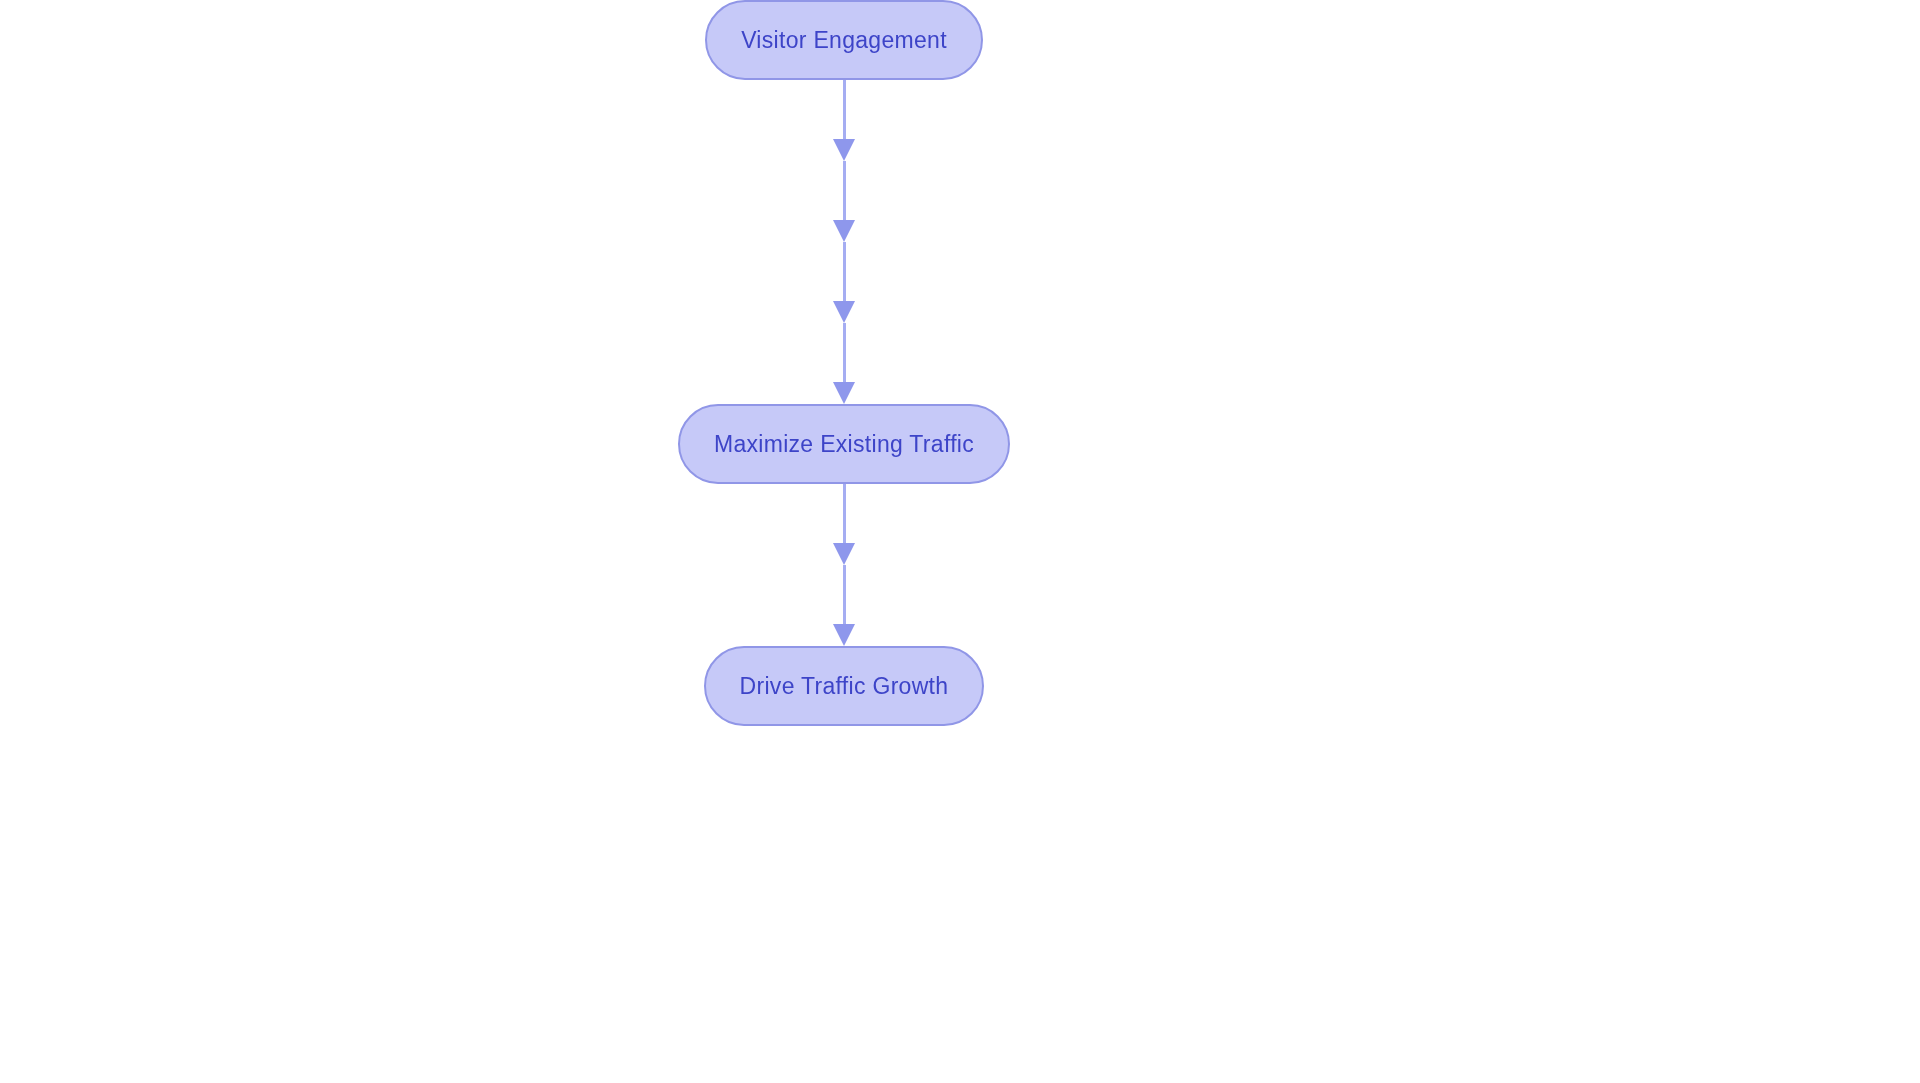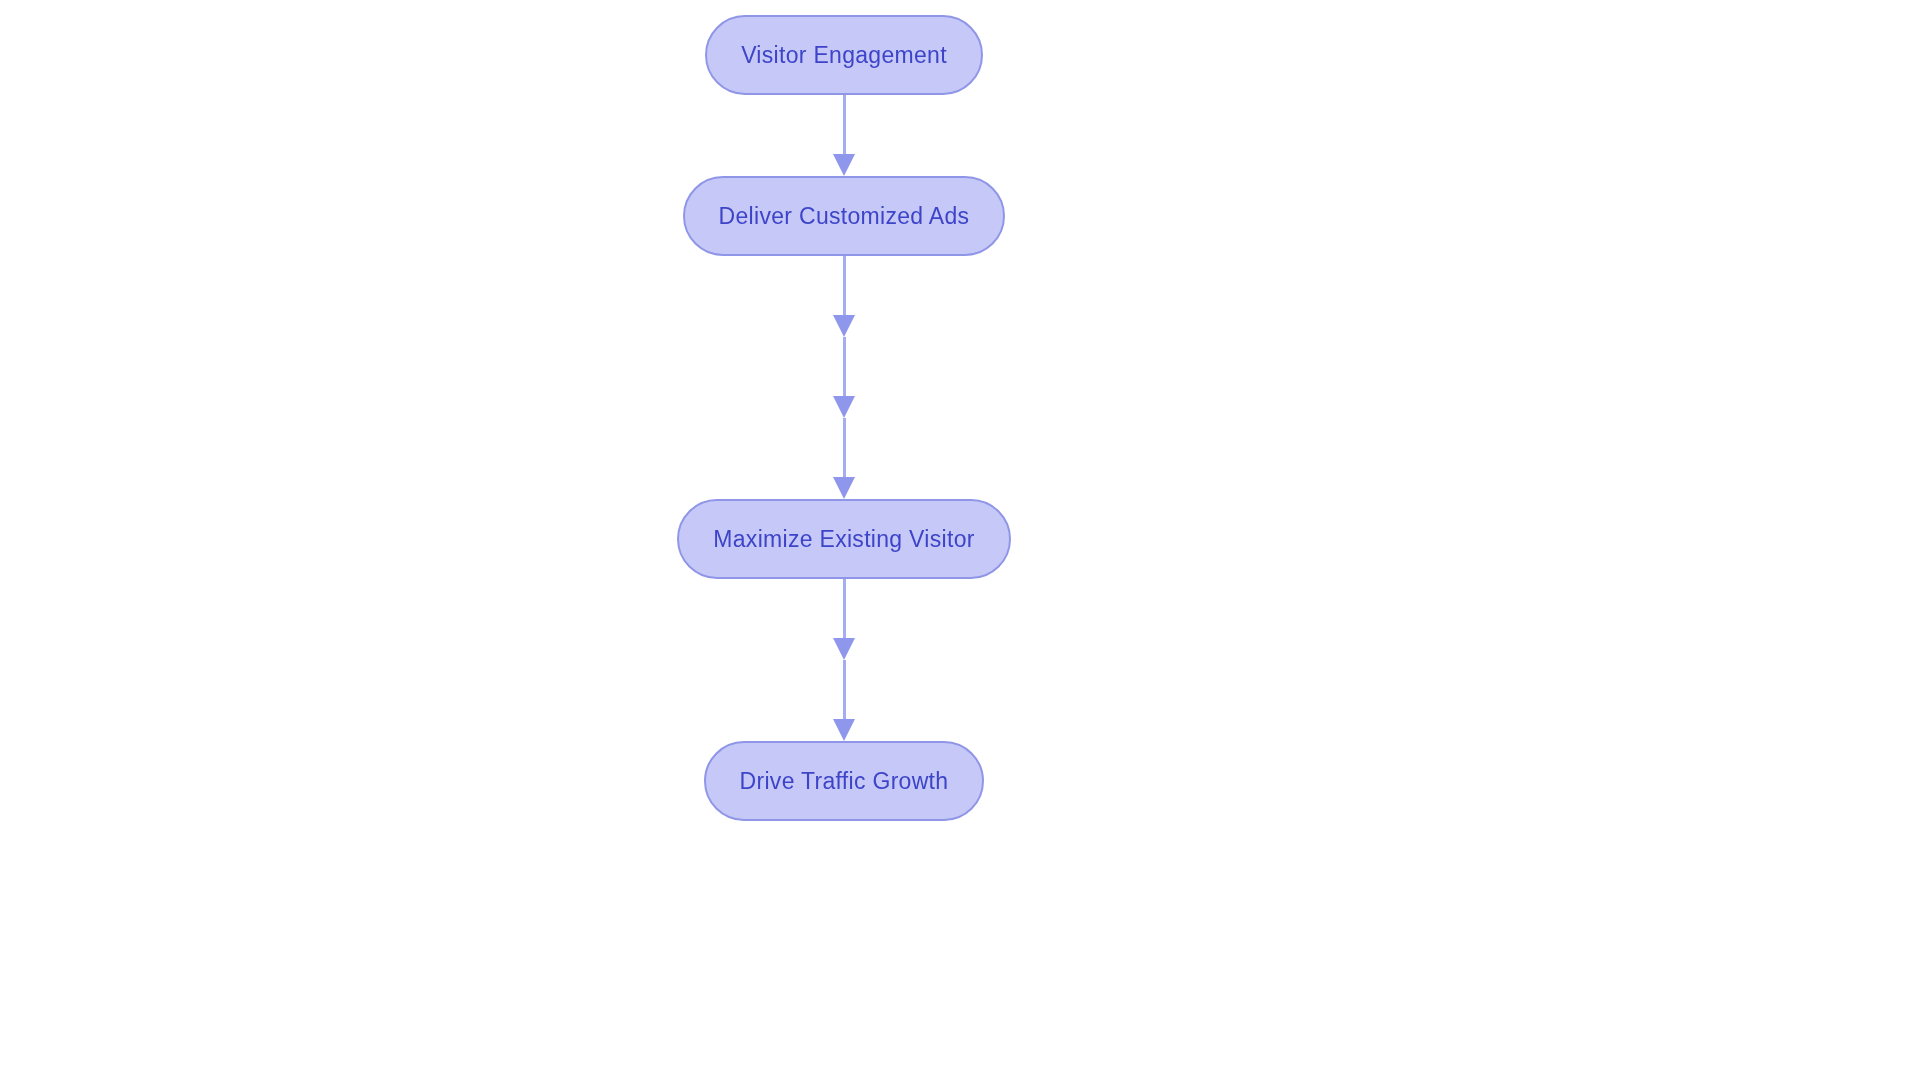--- a/index.html
+++ b/index.html
@@ -17,21 +17,21 @@
   }
   .canvas {
     position: relative;
     width: 1688px;
     height: 1083px;
     background: var(--background);
     overflow: hidden;
     display: flex;
     flex-direction: column;
     align-items: center;
-    padding-top: 15px;
+    padding-top: 0;
   }
   .node {
     height: 80px;
     min-height: 80px;
     border-radius: 40px;
     background: var(--node-fill);
     border: 2px solid var(--node-border);
     color: var(--node-text);
     display: flex;
     align-items: center;
@@ -70,43 +70,40 @@
 
   <div class="node">
     <span>Visitor Engagement</span>
   </div>
 
   <div class="arrow">
     <div class="arrow-line"></div>
     <div class="arrow-head"></div>
   </div>
 
-  <div class="node">
-    <span>Deliver Customized Ads</span>
-  </div>
 
   <div class="arrow">
     <div class="arrow-line"></div>
     <div class="arrow-head"></div>
   </div>
 
 
   <div class="arrow">
     <div class="arrow-line"></div>
     <div class="arrow-head"></div>
   </div>
 
 
   <div class="arrow">
     <div class="arrow-line"></div>
     <div class="arrow-head"></div>
   </div>
 
   <div class="node">
-    <span>Maximize Existing Visitor</span>
+    <span>Maximize Existing Traffic</span>
   </div>
 
   <div class="arrow">
     <div class="arrow-line"></div>
     <div class="arrow-head"></div>
   </div>
 
 
   <div class="arrow">
     <div class="arrow-line"></div>

